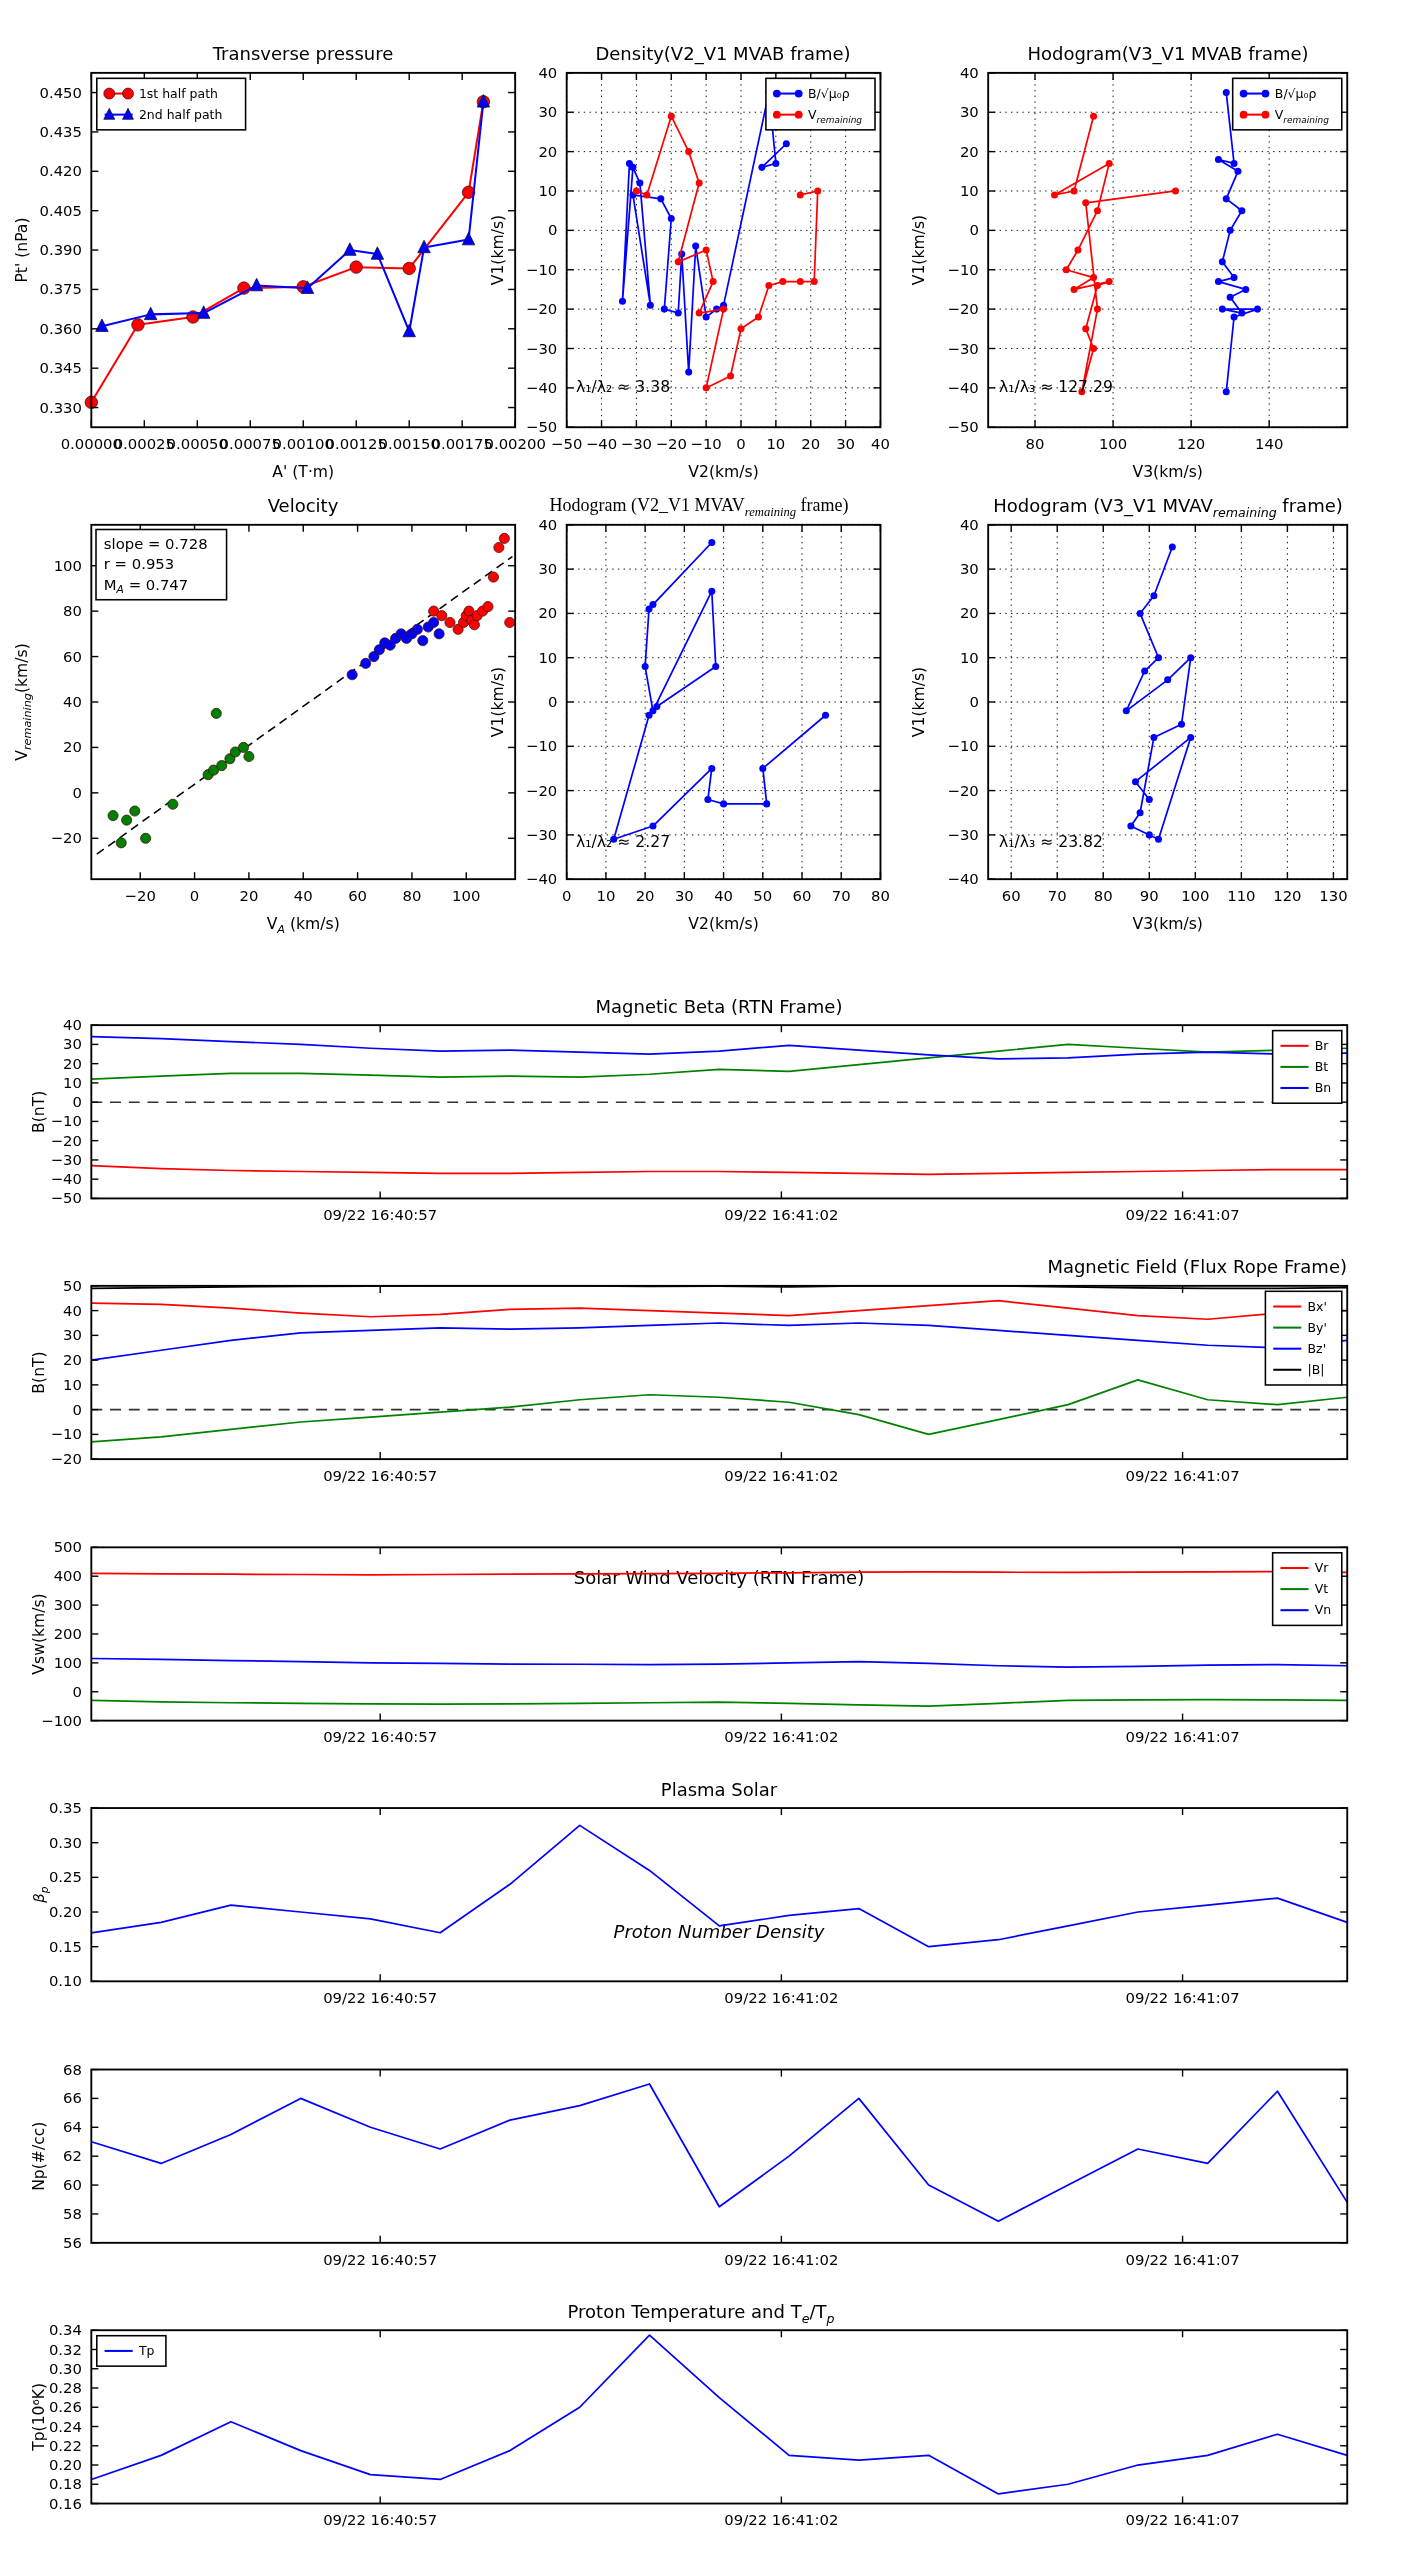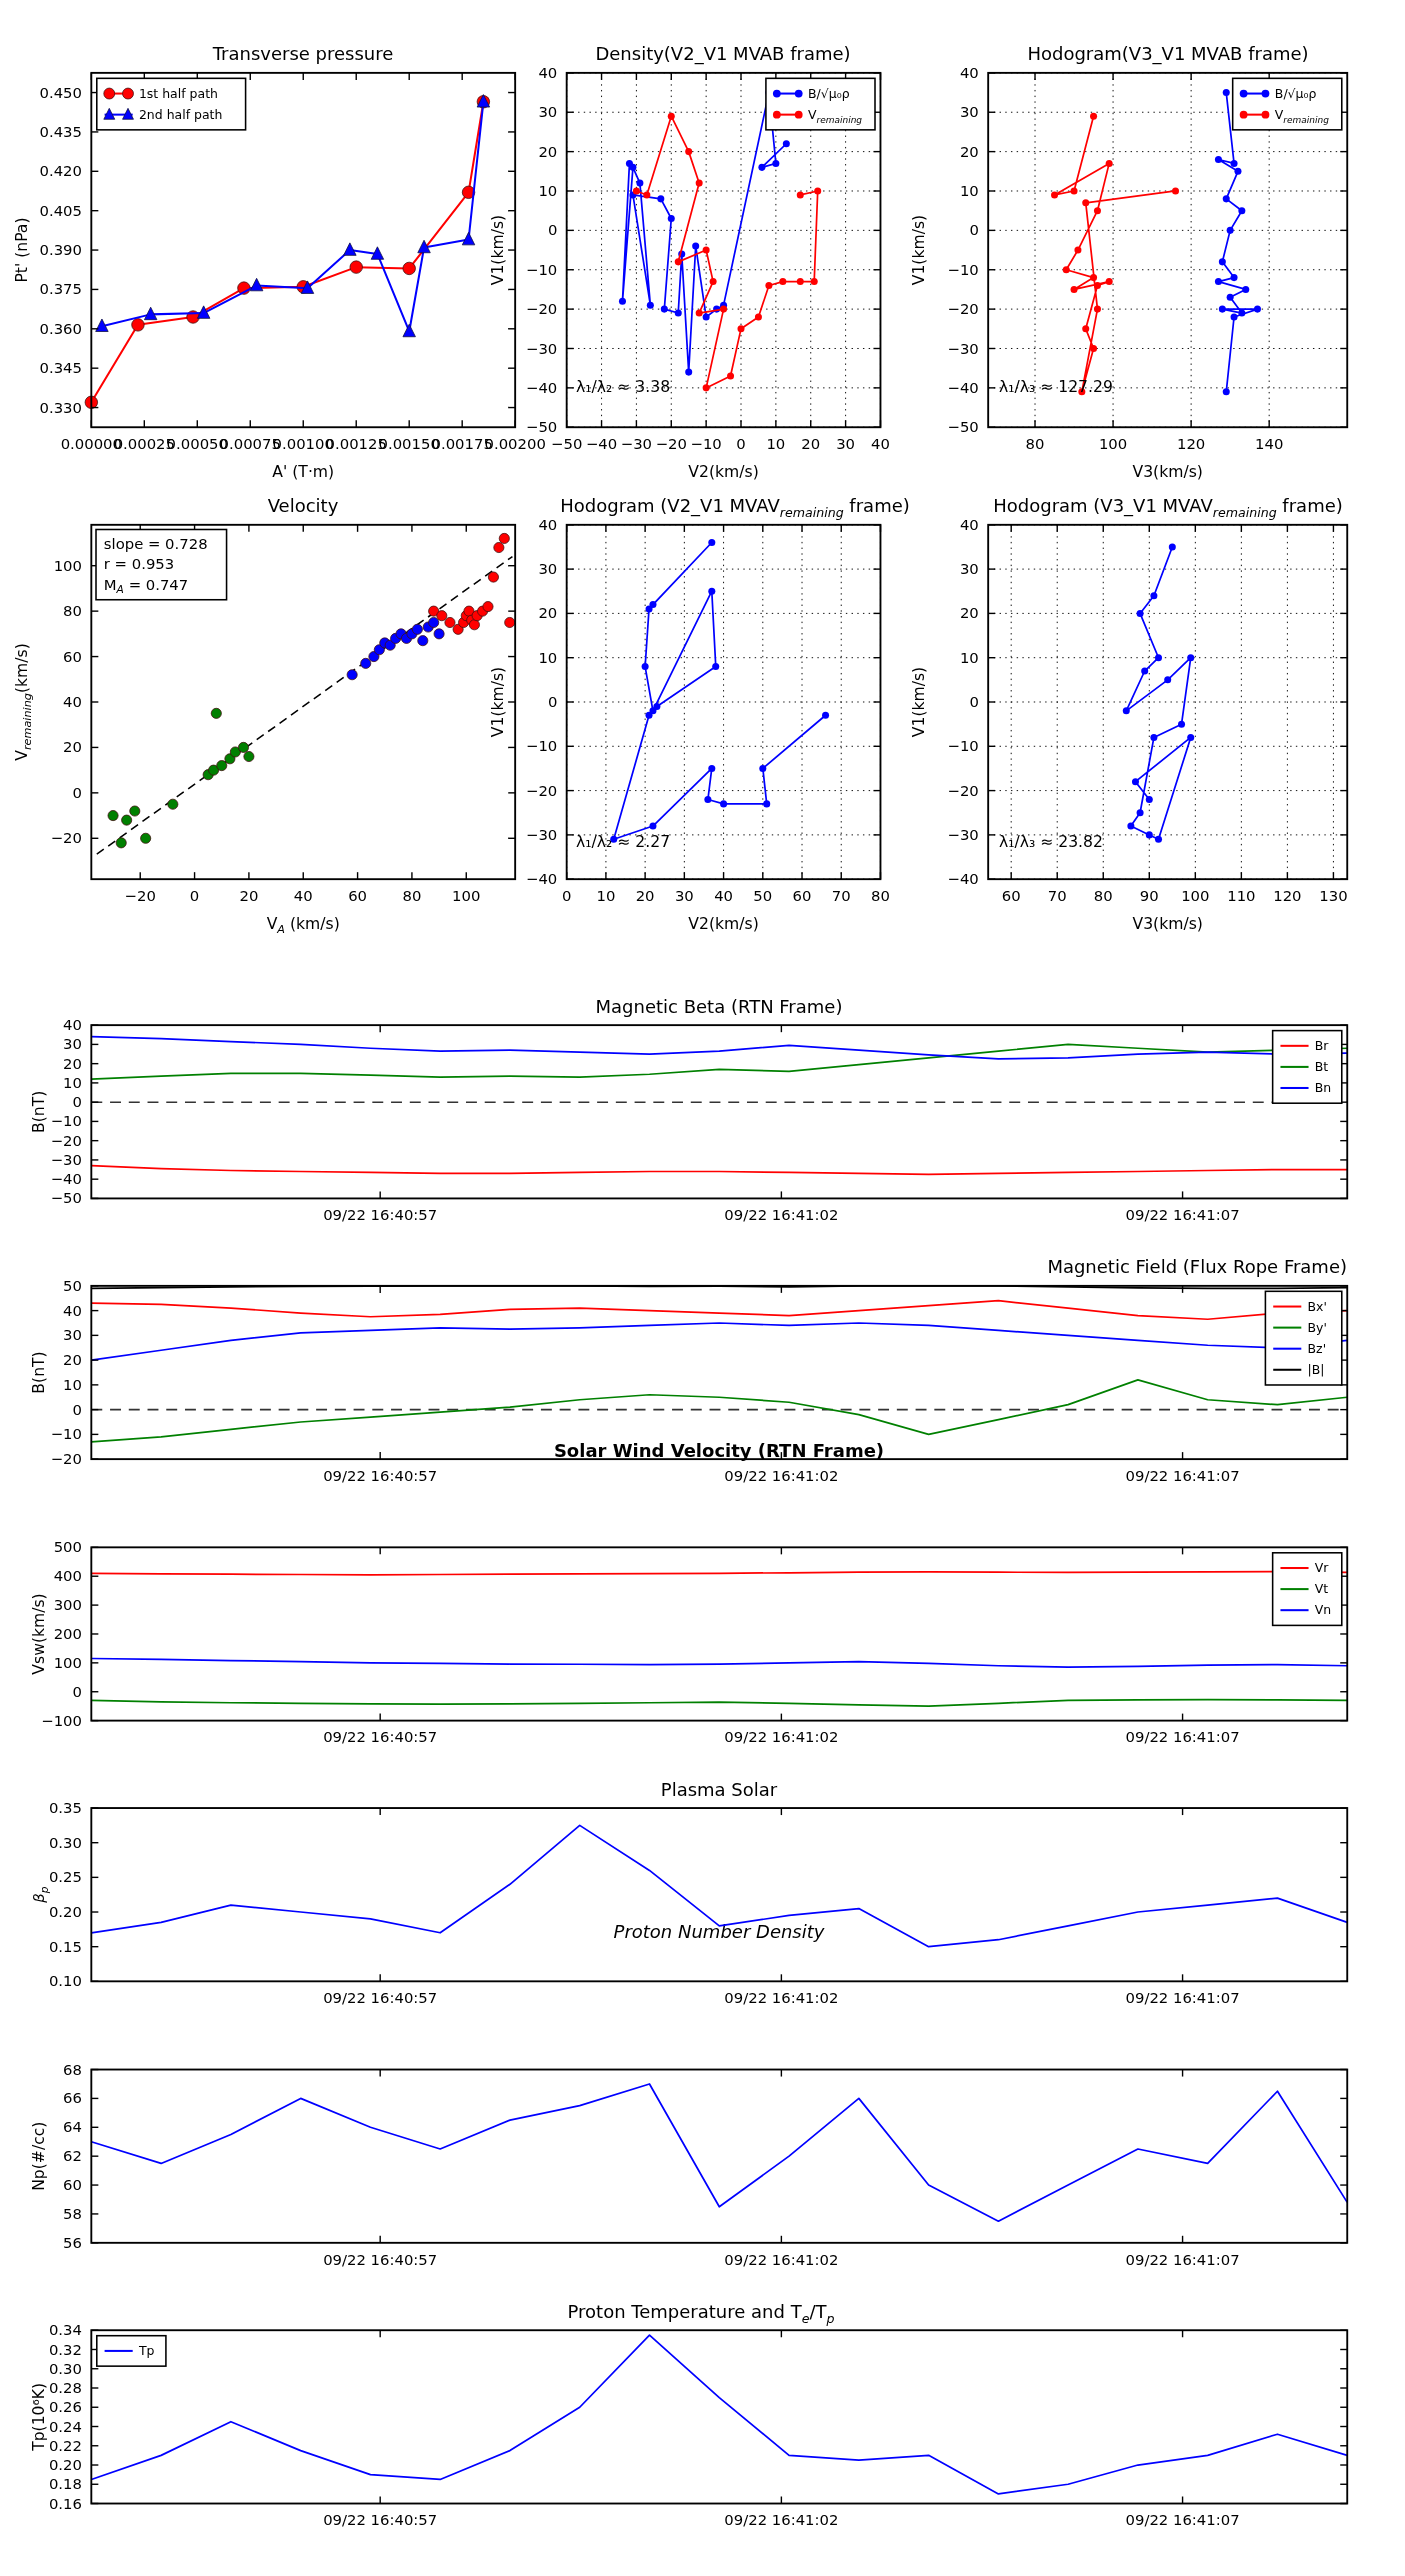--- a/index.html
+++ b/index.html
@@ -12,25 +12,25 @@
 </style>
 </head>
 <body>
 
 <div id="figure">
 
   <div class="chart-title" style="left:91px;top:34px;width:424px;">Transverse pressure</div>
   <div class="chart-title" style="left:546px;top:34px;width:354px;">Density(V2_V1 MVAB frame)</div>
   <div class="chart-title" style="left:973px;top:34px;width:390px;">Hodogram(V3_V1 MVAB frame)</div>
   <div class="chart-title" style="left:91px;top:486px;width:424px;">Velocity</div>
-  <div class="chart-title" style="left:542px;top:486px;width:386px;">Hodogram (V2_V1 MVAV<sub>remaining</sub> frame)</div>
+  <div class="chart-title" style="left:506px;top:486px;width:386px;font-family:Liberation Serif, serif;">Hodogram (V2_V1 MVAV<sub>remaining</sub> frame)</div>
   <div class="chart-title" style="left:957px;top:486px;width:422px;">Hodogram (V3_V1 MVAV<sub>remaining</sub> frame)</div>
   <div class="chart-title" style="left:91px;top:987px;width:1256px;">Magnetic Beta (RTN Frame)</div>
   <div class="chart-title" style="left:91px;top:1247px;width:1256px;text-align:right;">Magnetic Field (Flux Rope Frame)</div>
-  <div class="chart-title" style="left:91px;top:1431px;width:1256px;font-weight:bold;">Solar Wind Velocity (RTN Frame)</div>
+  <div class="chart-title" style="left:91px;top:1558px;width:1256px;">Solar Wind Velocity (RTN Frame)</div>
   <div class="chart-title" style="left:91px;top:1770px;width:1256px;">Plasma Solar</div>
   <div class="chart-title" style="left:91px;top:1912px;width:1256px;font-style:italic;">Proton Number Density</div>
   <div class="chart-title" style="left:73px;top:2292px;width:1256px;">Proton Temperature and T<sub>e</sub>/T<sub>p</sub></div>
 
   <svg id="fig" width="1405" height="2576" viewBox="0 0 1800 3300">
     <g>
         <polyline points="117.0,505.1 176.7,405.8 247.3,395.8 312.5,358.8 388.5,357.1 456.4,331.9 524.3,333.5 600.3,236.0 619.3,120.0" fill="none" stroke="#ff0000" stroke-width="2.6" stroke-dasharray="none" stroke-linejoin="round"></polyline>
         <circle cx="117" cy="505.05185185185184" r="8" fill="#ff0000" stroke="#401010" stroke-width="1"></circle>
         <circle cx="176.73" cy="405.84444444444455" r="8" fill="#ff0000" stroke="#401010" stroke-width="1"></circle>
         <circle cx="247.32" cy="395.7555555555556" r="8" fill="#ff0000" stroke="#401010" stroke-width="1"></circle>

